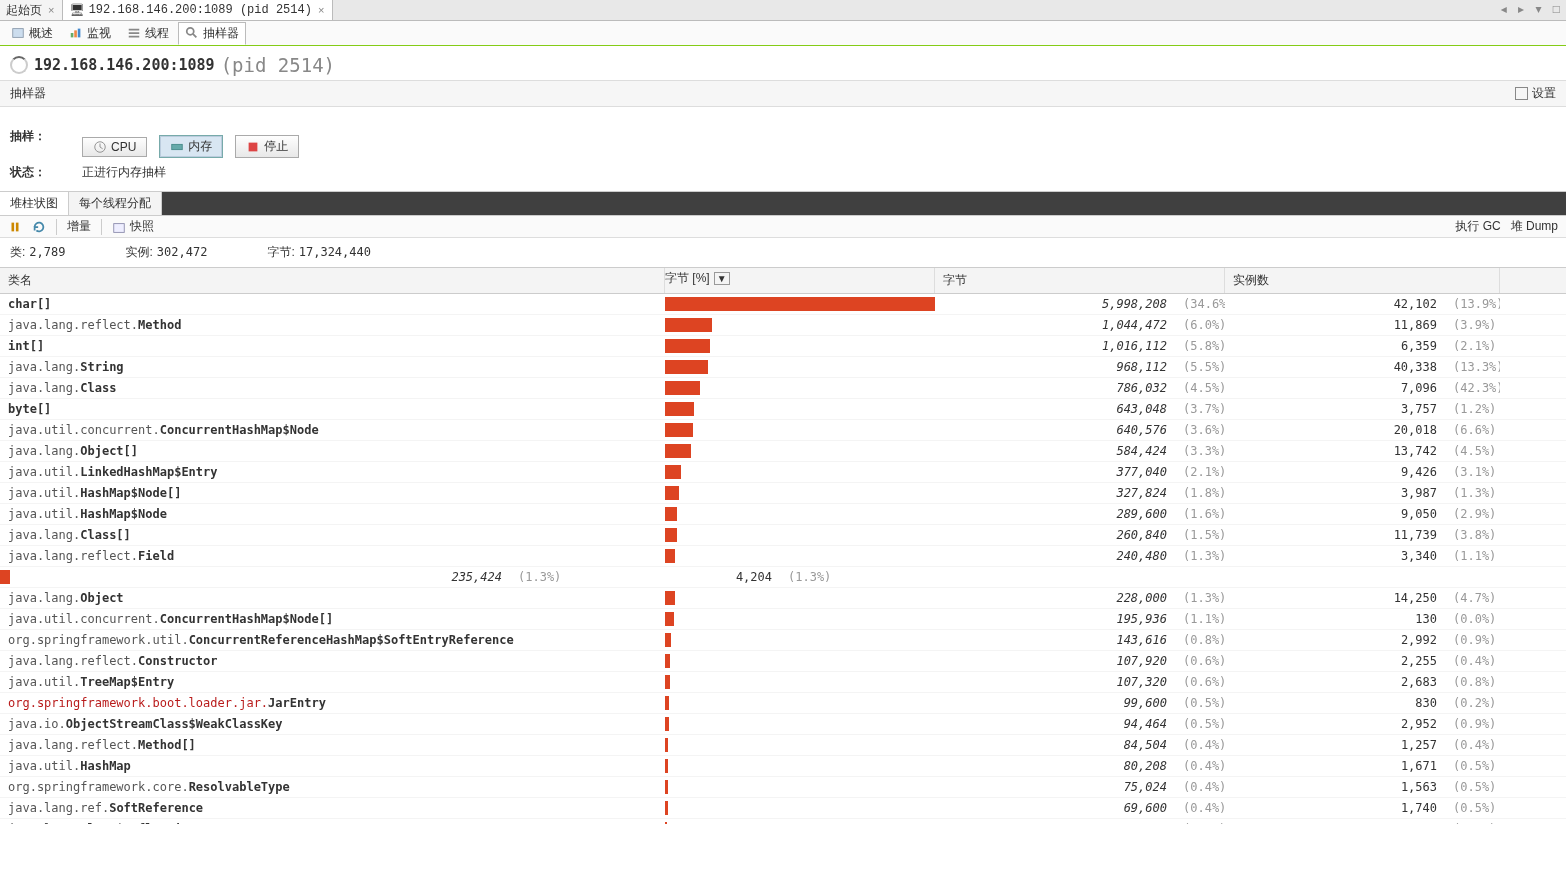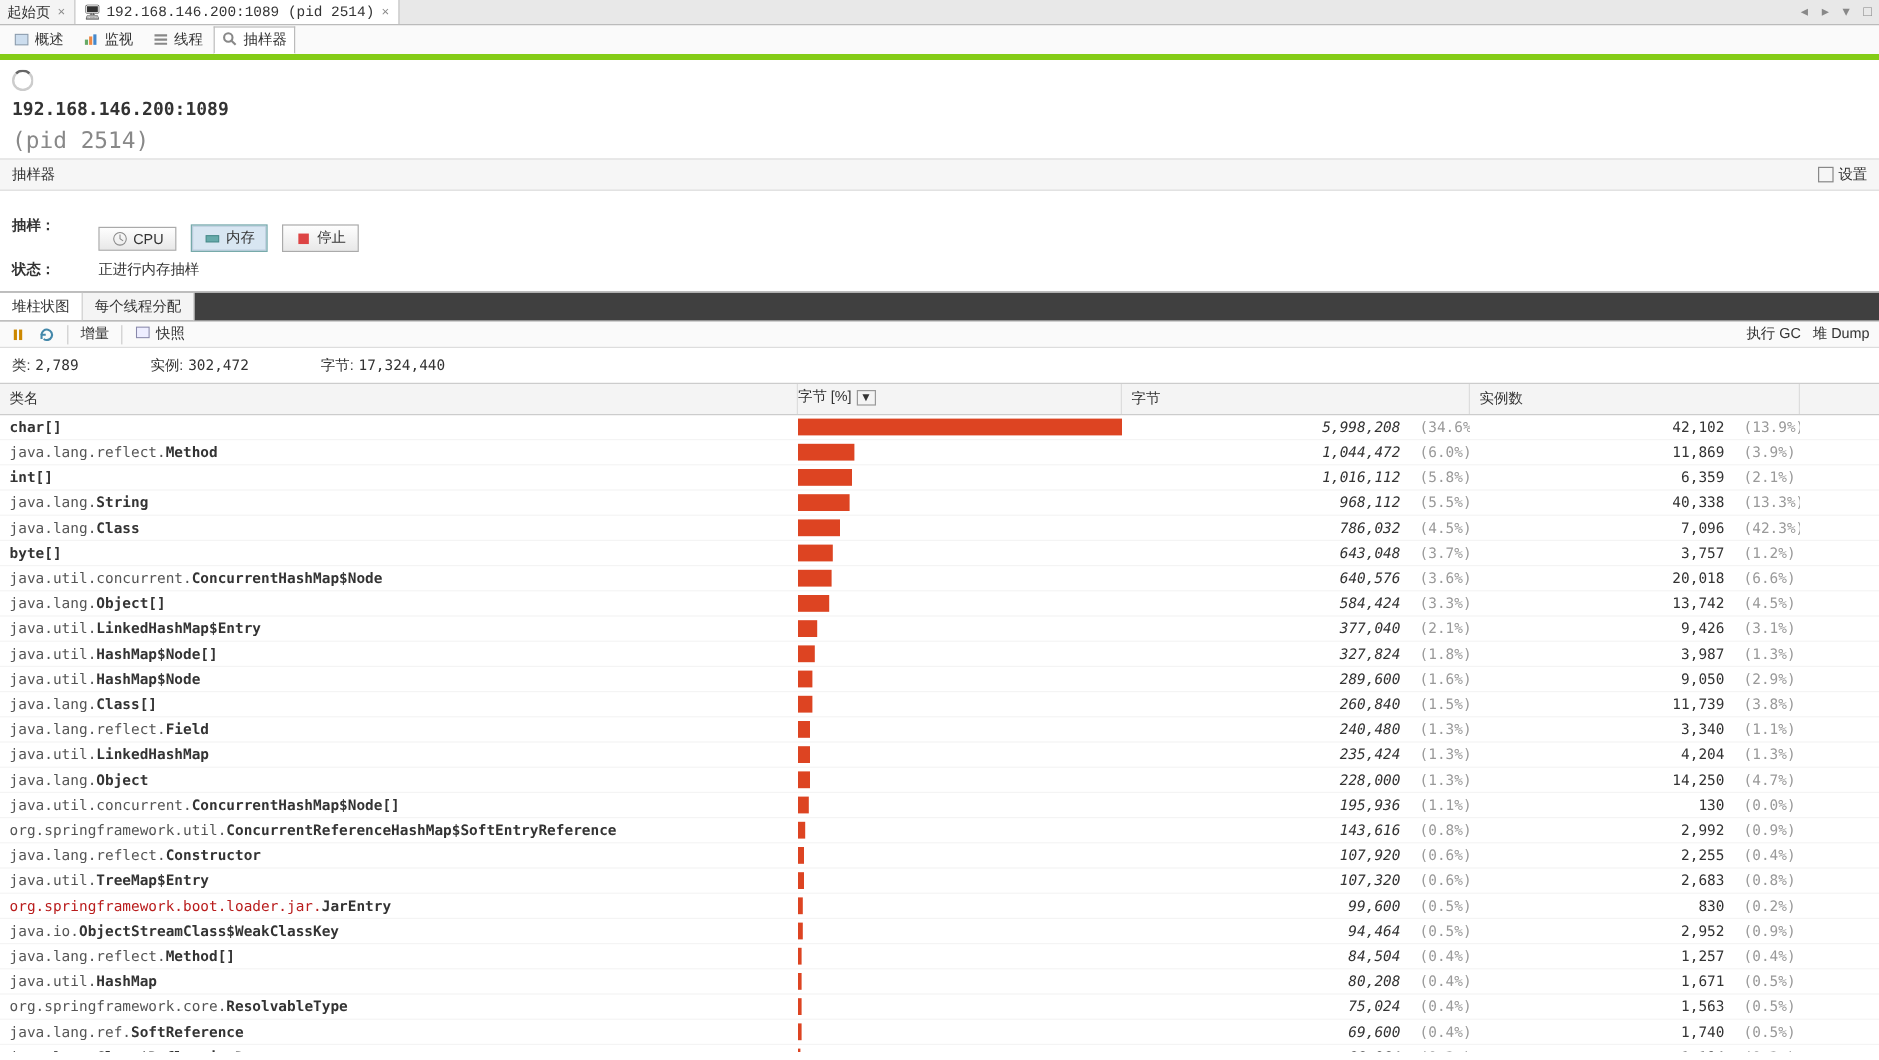--- a/index.html
+++ b/index.html
@@ -2,40 +2,40 @@
 <html><head>
 <meta charset="utf-8">
 <style>
   html, body { margin:0; padding:0; font-family: "Microsoft YaHei", "SimSun", sans-serif; font-size:12px; color:#333; background:#fff; }
   .mono { font-family: Consolas, "Courier New", monospace; }
   .topstrip { height:20px; background:#e8e8e8; display:flex; align-items:stretch; border-bottom:1px solid #bbb; position:relative;}
   .etab { display:flex; align-items:center; padding:0 6px; border-right:1px solid #bbb; background:#f4f4f4; gap:4px; cursor:default;}
   .etab.active { background:#fff; }
   .etab .x { color:#888; font-size:11px; padding:0 2px;}
   .winctrl { position:absolute; right:2px; top:2px; color:#888; font-size:12px; letter-spacing:4px;}
-  .subtabs { display:flex; align-items:center; height:24px; border-bottom:5px solid #84cc16; background:#fafafa; padding-left:4px; gap:2px;}
+  .subtabs { display:flex; align-items:center; height:24px; border-bottom:1px solid #84cc16; background:#fafafa; padding-left:4px; gap:2px;}
   .stbtn { display:flex; align-items:center; gap:4px; padding:2px 6px; border:1px solid transparent; cursor:default;}
   .stbtn.active { background:#fff; border:1px solid #bbb; border-bottom:1px solid #fff; }
   .ico { display:inline-block; width:14px; height:14px; vertical-align:middle; }
-  .titlebar { display:flex; align-items:flex-start; gap:6px; padding:8px 10px 4px;flex-direction:column; }
+  .titlebar { display:flex; align-items:center; gap:6px; padding:8px 10px 4px; }
   .spin { width:14px; height:14px; border:2px solid #ccc; border-top-color:#666; border-radius:50%; }
   .titlebar .host { font-weight:bold; font-family:Consolas,monospace; font-size:15px;}
   .titlebar .pid { color:#888; font-family:Consolas,monospace; font-size:19px;}
   .panel-hdr { display:flex; align-items:center; justify-content:space-between; padding:4px 10px; border-top:1px solid #ddd; border-bottom:1px solid #ddd; background:#f6f6f6;}
   .controls { padding:8px 10px 4px; }
   .controls-row { display:flex; align-items:center; gap:12px; margin-bottom:6px;}
   .controls-row .lbl { width:60px; font-weight:bold;}
   .btn { display:inline-flex; align-items:center; gap:4px; border:1px solid #aaa; background:linear-gradient(#fefefe,#e8e8e8); padding:2px 10px; cursor:default; font-size:12px;margin-top:20px;}
   .btn.pressed { background:#d8e6f2; border-color:#7aa; box-shadow:inset 0 0 0 1px #bcd;}
   .viewtabs { display:flex; border-top:1px solid #ccc; border-bottom:1px solid #ccc; background:#404040;}
   .vtab { padding:3px 10px; border-right:1px solid #ccc; background:#f4f4f4; cursor:default;}
   .vtab.active { background:#fff; }
   .toolbar { display:flex; align-items:center; justify-content:space-between; padding:2px 8px; border-bottom:1px solid #ddd; background:#fafafa;}
   .toolbar .left, .toolbar .right { display:flex; align-items:center; gap:10px;}
-  .tbtn { display:flex; align-items:flex-start; gap:4px; cursor:default;}
+  .tbtn { display:flex; align-items:flex-end; gap:4px; cursor:default;}
   .sep { width:1px; height:16px; background:#ccc; }
   .stats { padding:6px 10px; display:flex; gap:60px; font-family:Consolas,monospace;}
   .stats .k { font-family:"Microsoft YaHei",sans-serif; margin-right:4px;}
   .thead { display:flex; background:#f4f4f4; border-top:1px solid #ccc; border-bottom:1px solid #ccc; font-weight:normal;}
   .thead > div { padding:4px 8px; border-right:1px solid #ddd; box-sizing:border-box;}
   .tbody { overflow-y:scroll; height:530px; position:relative;}
   .row { display:flex; height:20px; align-items:center; border-bottom:1px solid #f4f4f4;}
   .row > div { padding:0 8px; box-sizing:border-box; white-space:nowrap; overflow:hidden;}
   .c-name { width:665px; font-family:Consolas,monospace;}
   .c-bar  { width:270px; padding:2px 0 !important;}
@@ -310,21 +310,20 @@
       <div class="c-name"><span style="color:#555">java.lang.reflect.</span><b>Field</b></div>
       <div class="c-bar">
         <div class="bar" style="width:3.8%"></div>
       </div>
       <div class="c-bytes">240,480</div>
       <div class="c-pct">(1.3%)</div>
       <div class="c-inst">3,340</div>
       <div class="c-ipct">(1.1%)</div>
     </div>
     <div class="row">
-      <div class="c-name"><span style="color:#555">java.util.</span><b>LinkedHashMap</b></div>
       <div class="c-bar">
         <div class="bar" style="width:3.8%"></div>
       </div>
       <div class="c-bytes">235,424</div>
       <div class="c-pct">(1.3%)</div>
       <div class="c-inst">4,204</div>
       <div class="c-ipct">(1.3%)</div>
     </div>
     <div class="row">
       <div class="c-name"><span style="color:#555">java.lang.</span><b>Object</b></div>

